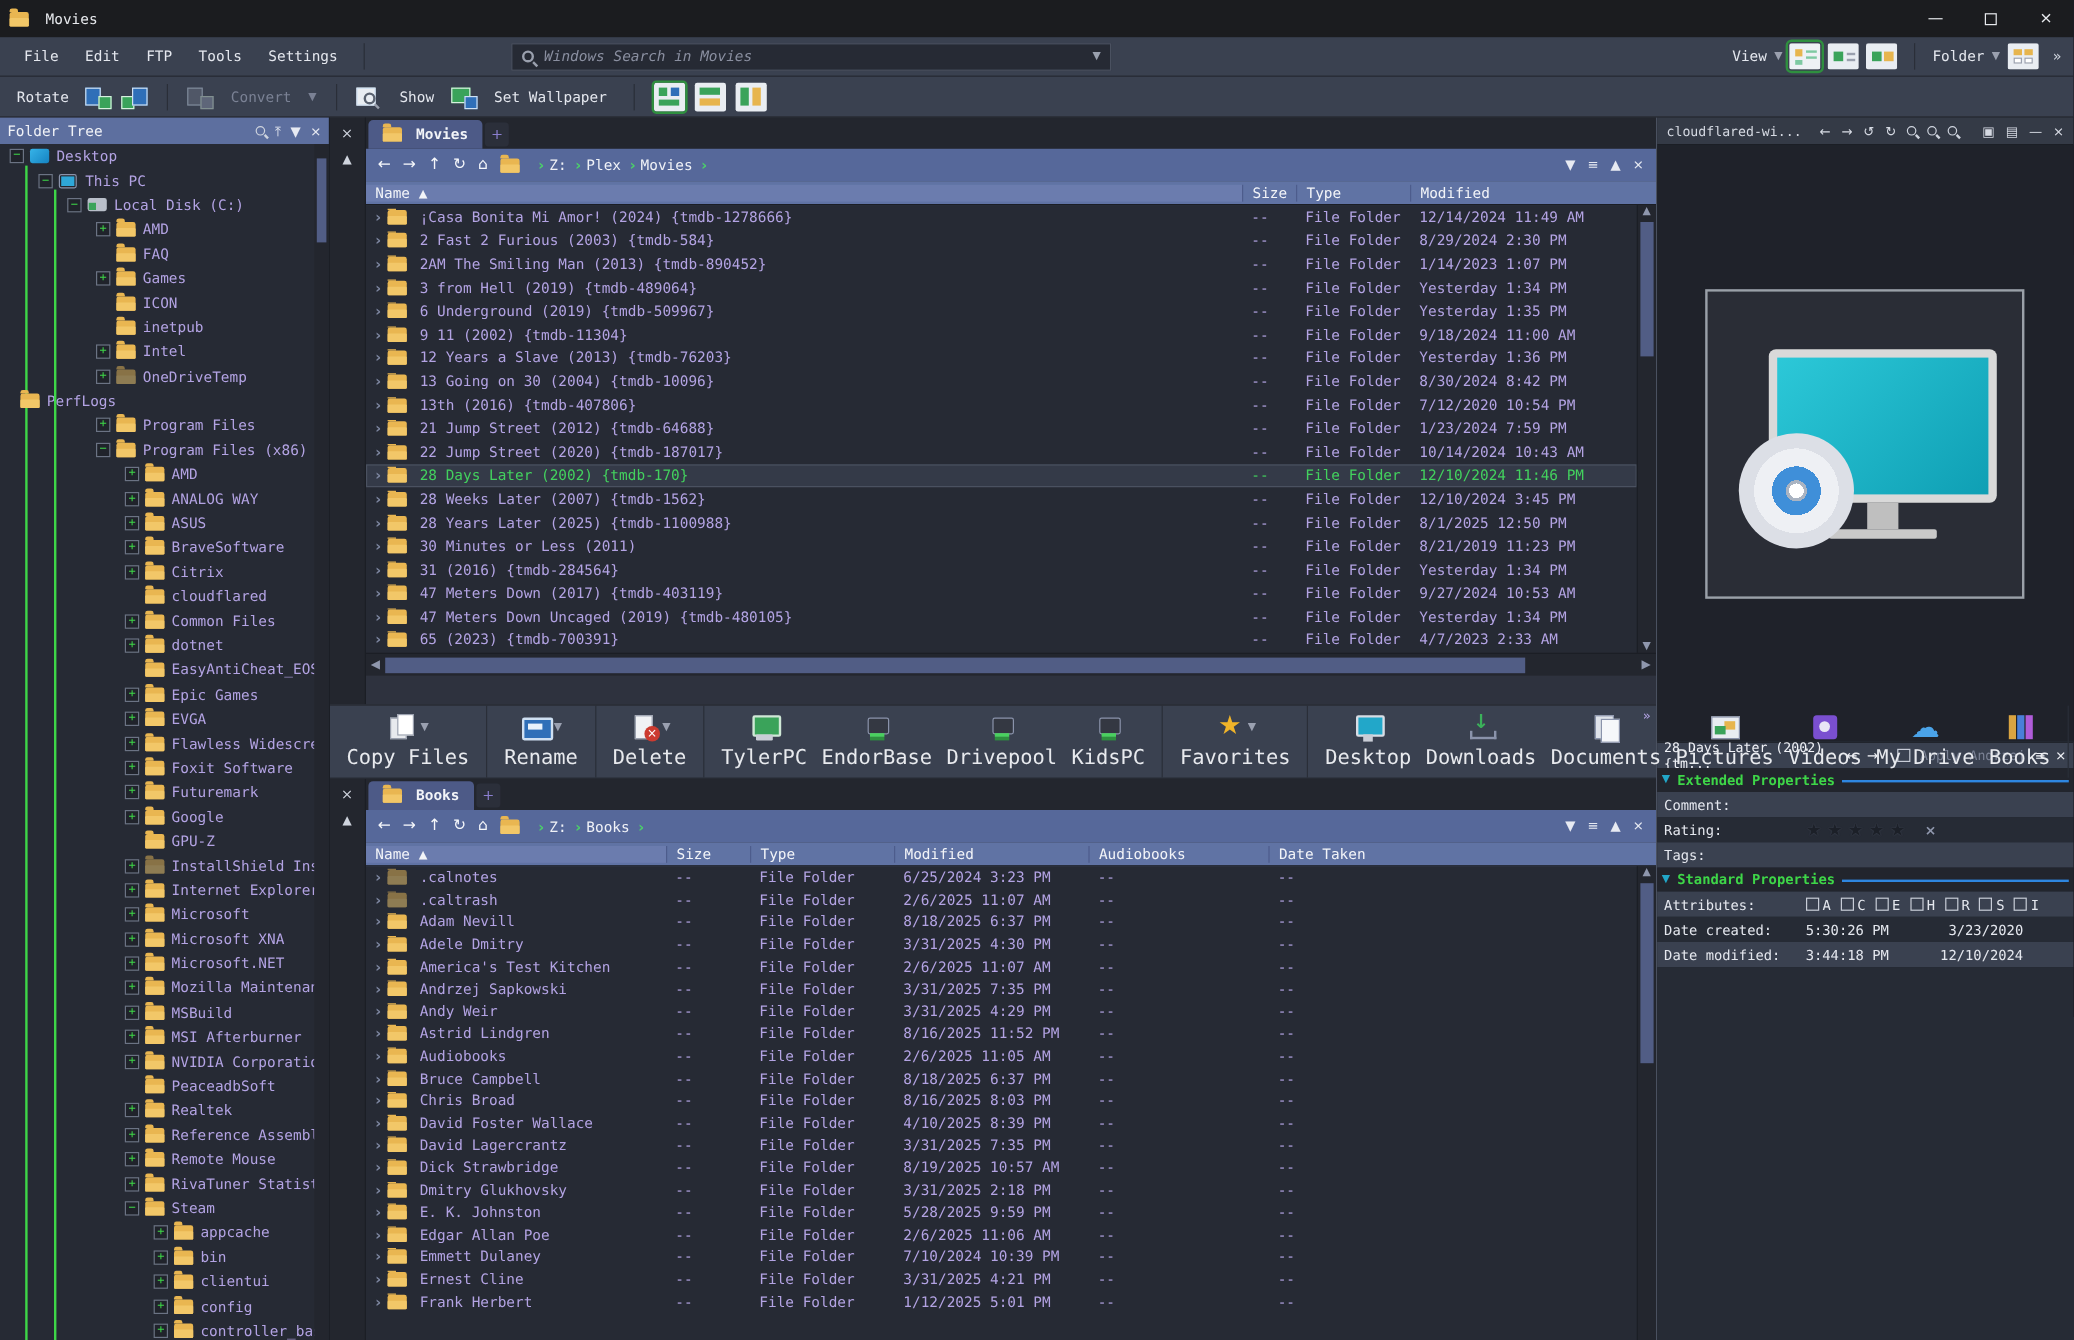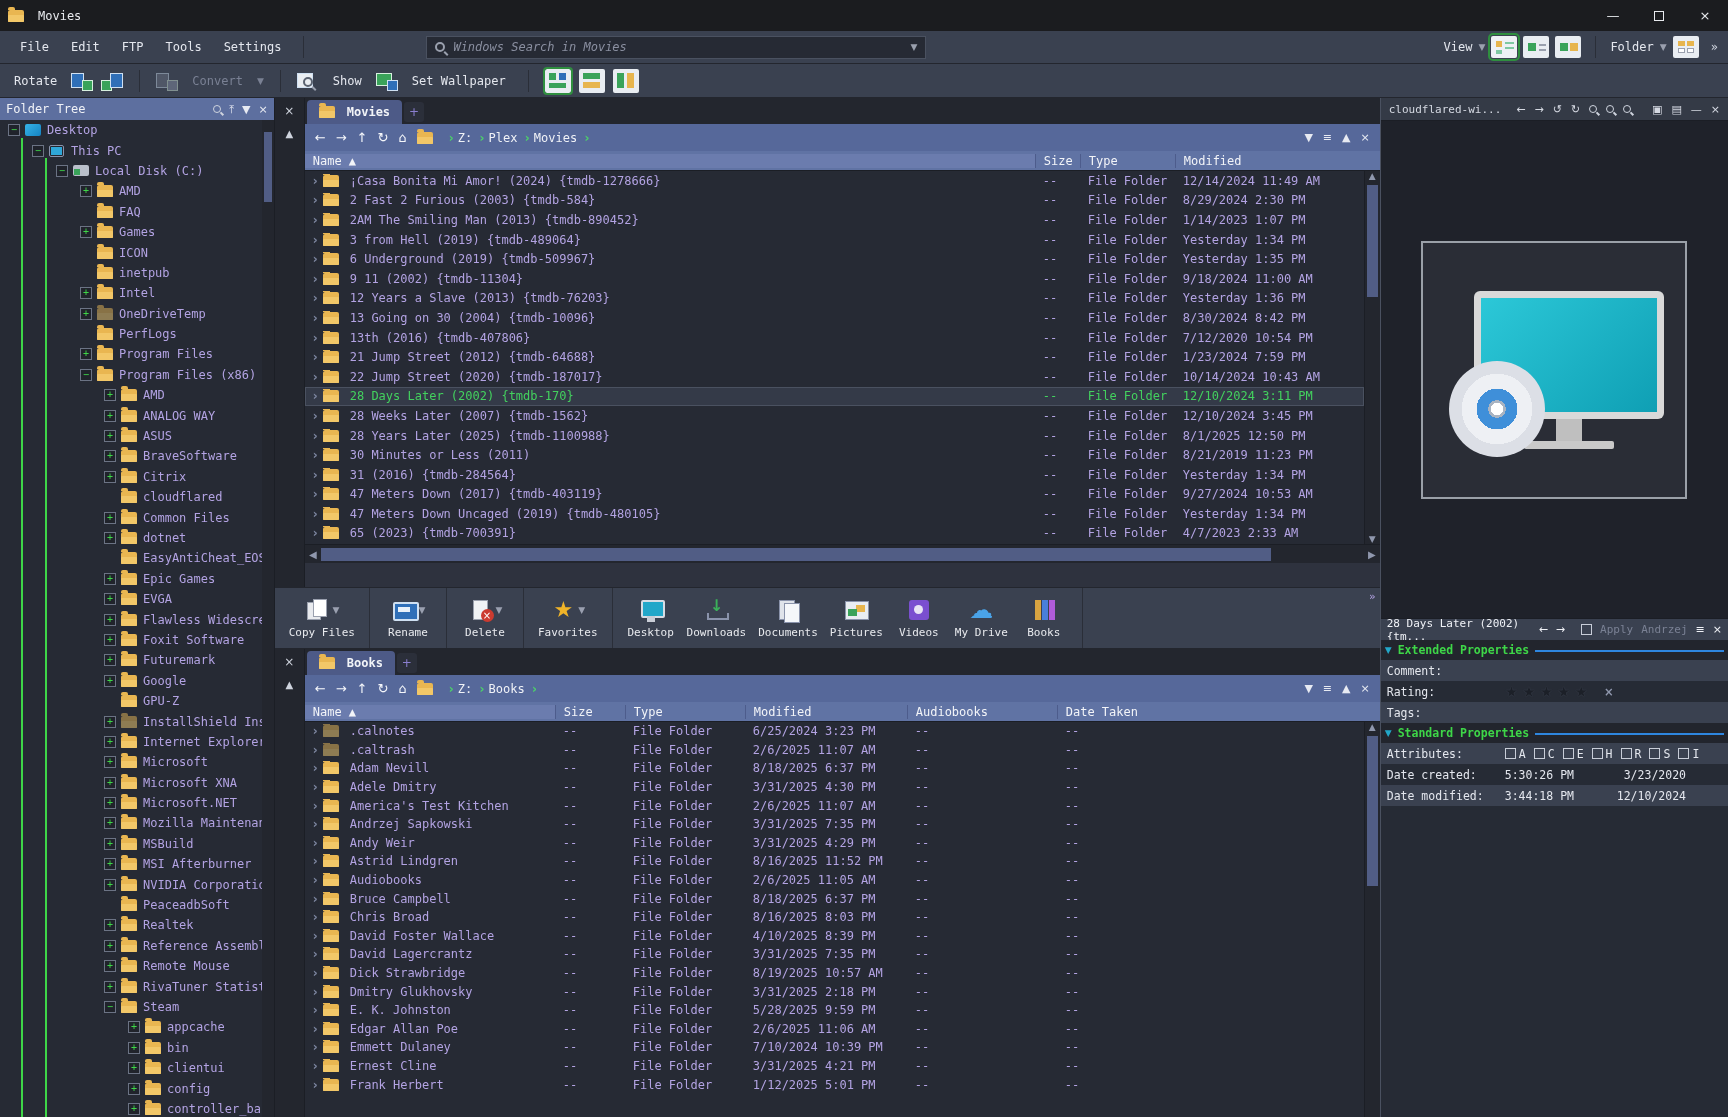--- a/index.html
+++ b/index.html
@@ -117,21 +117,21 @@
   .statusbar .mini-file { width:9px; height:12px; background:#e8eaee; border-radius:1px; flex:none; }
   .statusbar .sp { flex:1; }
   .infoico { width:13px; height:13px; border-radius:50%; background:#2f8fe0; color:#fff; font-size:9px; display:flex; align-items:center; justify-content:center; flex:none; }
   .capbar { width:58px; height:12px; border:1px solid #6f86c9; background:#262a34; }
   .capfill { height:100%; width:85%; background:#8fb3e8; }
 
   
   .shortcutbar { height:62px; background:#3a4150; border-top:1px solid #23262e; border-bottom:1px solid #23262e; display:flex; align-items:stretch; position:relative; }
   .scgroup { display:flex; align-items:center; padding:0 10px; border-right:1px solid #2a2e38; gap:4px; }
   .scitem { display:flex; flex-direction:column; align-items:center; justify-content:center; min-width:56px; gap:4px; padding:0 4px; }
-  .sclabel { color:#e8eaee; font-size:11px; white-space:nowrap; }
+  .sclabel { color:#e8eaee; font-size:17px; white-space:nowrap; }
   .scdd { color:#9aa0b0; font-size:9px; align-self:center; margin-left:2px; }
   .sc-iconrow { display:flex; align-items:center; }
   .sb-overflow { position:absolute; right:4px; top:2px; color:#b3a3e3; font-size:11px; }
 
   .ic { width:26px; height:24px; position:relative; display:inline-block; }
   .ic-copy::before { content:""; position:absolute; left:3px; top:4px; width:12px; height:16px; background:#e8eaee; border:1px solid #9aa0ae; }
   .ic-copy::after { content:""; position:absolute; left:9px; top:1px; width:12px; height:16px; background:#fff; border:1px solid #9aa0ae; }
   .ic-rename::before { content:""; position:absolute; left:2px; top:4px; width:22px; height:15px; background:#2f6fb8; border:2px solid #cfe0f2; border-radius:2px; }
   .ic-rename::after { content:""; position:absolute; left:7px; top:9px; width:12px; height:5px; background:#e8f1fa; }
   .ic-delete::before { content:""; position:absolute; left:5px; top:2px; width:13px; height:18px; background:#f0f2f5; border:1px solid #9aa0ae; }
@@ -353,21 +353,21 @@
           <div class="treerow" style="padding-left: 80px;">
             <span class="expander">+</span>
             <span class="tfolder"></span>
             <span class="tlabel">Intel</span>
           </div>
           <div class="treerow" style="padding-left: 80px;">
             <span class="expander">+</span>
             <span class="tfolder dim"></span>
             <span class="tlabel">OneDriveTemp</span>
           </div>
-          <div class="treerow" style="padding-left: 80px;">
+          <div class="treerow" style="">
             <span class="expander none"></span>
             <span class="tfolder"></span>
             <span class="tlabel">PerfLogs</span>
           </div>
           <div class="treerow" style="padding-left: 80px;">
             <span class="expander">+</span>
             <span class="tfolder"></span>
             <span class="tlabel">Program Files</span>
           </div>
           <div class="treerow" style="padding-left: 80px;">
@@ -713,21 +713,21 @@
                 <div class="cell">10/14/2024 10:43 AM</div>
               </div>
               <div class="lrow m-grid sel">
                 <div class="cell namecell">
                   <span class="rchev glyph">›</span>
                   <span class="tfolder"></span>
                   <span class="tlabel">28 Days Later (2002) {tmdb-170}</span>
                 </div>
                 <div class="cell">--</div>
                 <div class="cell">File Folder</div>
-                <div class="cell">12/10/2024 3:11 PM</div>
+                <div class="cell">12/10/2024 11:46 PM</div>
               </div>
               <div class="lrow m-grid">
                 <div class="cell namecell">
                   <span class="rchev glyph">›</span>
                   <span class="tfolder"></span>
                   <span class="tlabel">28 Weeks Later (2007) {tmdb-1562}</span>
                 </div>
                 <div class="cell">--</div>
                 <div class="cell">File Folder</div>
                 <div class="cell">12/10/2024 3:45 PM</div>
@@ -827,20 +827,46 @@
             <span class="sclabel">Rename</span>
           </div>
         </div>
         <div class="scgroup">
           <div class="scitem">
             <div class="sc-iconrow">
               <div class="ic ic-delete"></div>
               <span class="scdd glyph">▼</span>
             </div>
             <span class="sclabel">Delete</span>
+          </div>
+        </div>
+        <div class="scgroup">
+          <div class="scitem">
+            <div class="sc-iconrow">
+              <div class="ic ic-pcgreen"></div>
+            </div>
+            <span class="sclabel">TylerPC</span>
+          </div>
+          <div class="scitem">
+            <div class="sc-iconrow">
+              <div class="ic ic-server"></div>
+            </div>
+            <span class="sclabel">EndorBase</span>
+          </div>
+          <div class="scitem">
+            <div class="sc-iconrow">
+              <div class="ic ic-server"></div>
+            </div>
+            <span class="sclabel">Drivepool</span>
+          </div>
+          <div class="scitem">
+            <div class="sc-iconrow">
+              <div class="ic ic-server"></div>
+            </div>
+            <span class="sclabel">KidsPC</span>
           </div>
         </div>
         <div class="scgroup">
           <div class="scitem">
             <div class="sc-iconrow">
               <div class="ic ic-star">★</div>
               <span class="scdd glyph">▼</span>
             </div>
             <span class="sclabel">Favorites</span>
           </div>

